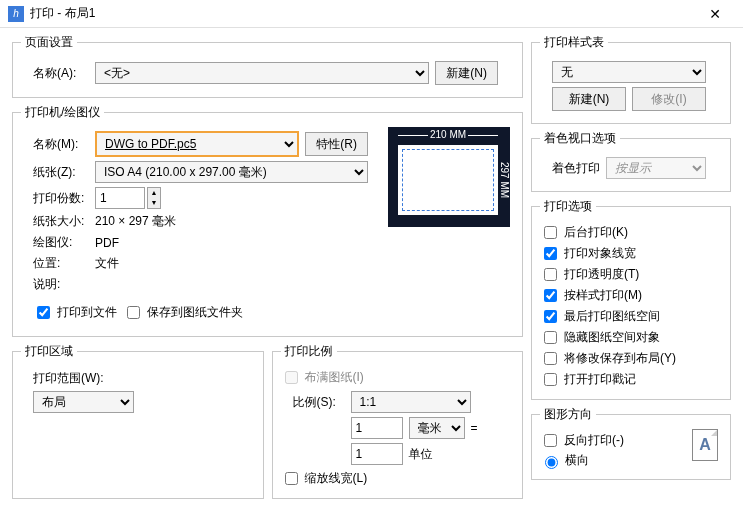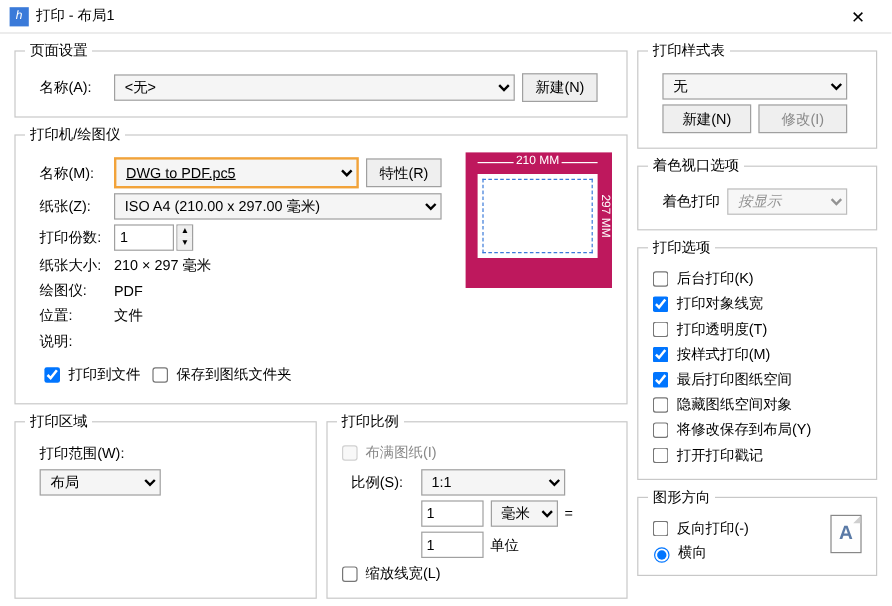--- a/index.html
+++ b/index.html
@@ -87,22 +87,22 @@
   .spinner-btns {
     display: inline-flex; flex-direction: column; margin-left: 2px;
     border: 1px solid #a0a0a0;
   }
   .spinner-btns span {
     width: 12px; height: 10px; font-size: 7px; line-height: 8px;
     text-align: center; background: #efefef; cursor: pointer;
     display: flex; align-items: center; justify-content: center;
   }
   .preview {
-    width: 122px; height: 113px;
-    background: #be185d;
+    width: 122px; height: 100px;
+    background: #0f172a;
     position: relative;
     margin-left: auto;
   }
   .preview .sheet {
     position: absolute;
     left: 10px; top: 18px;
     width: 100px; height: 70px;
     background: #fff;
   }
   .preview .sheet-inner {

